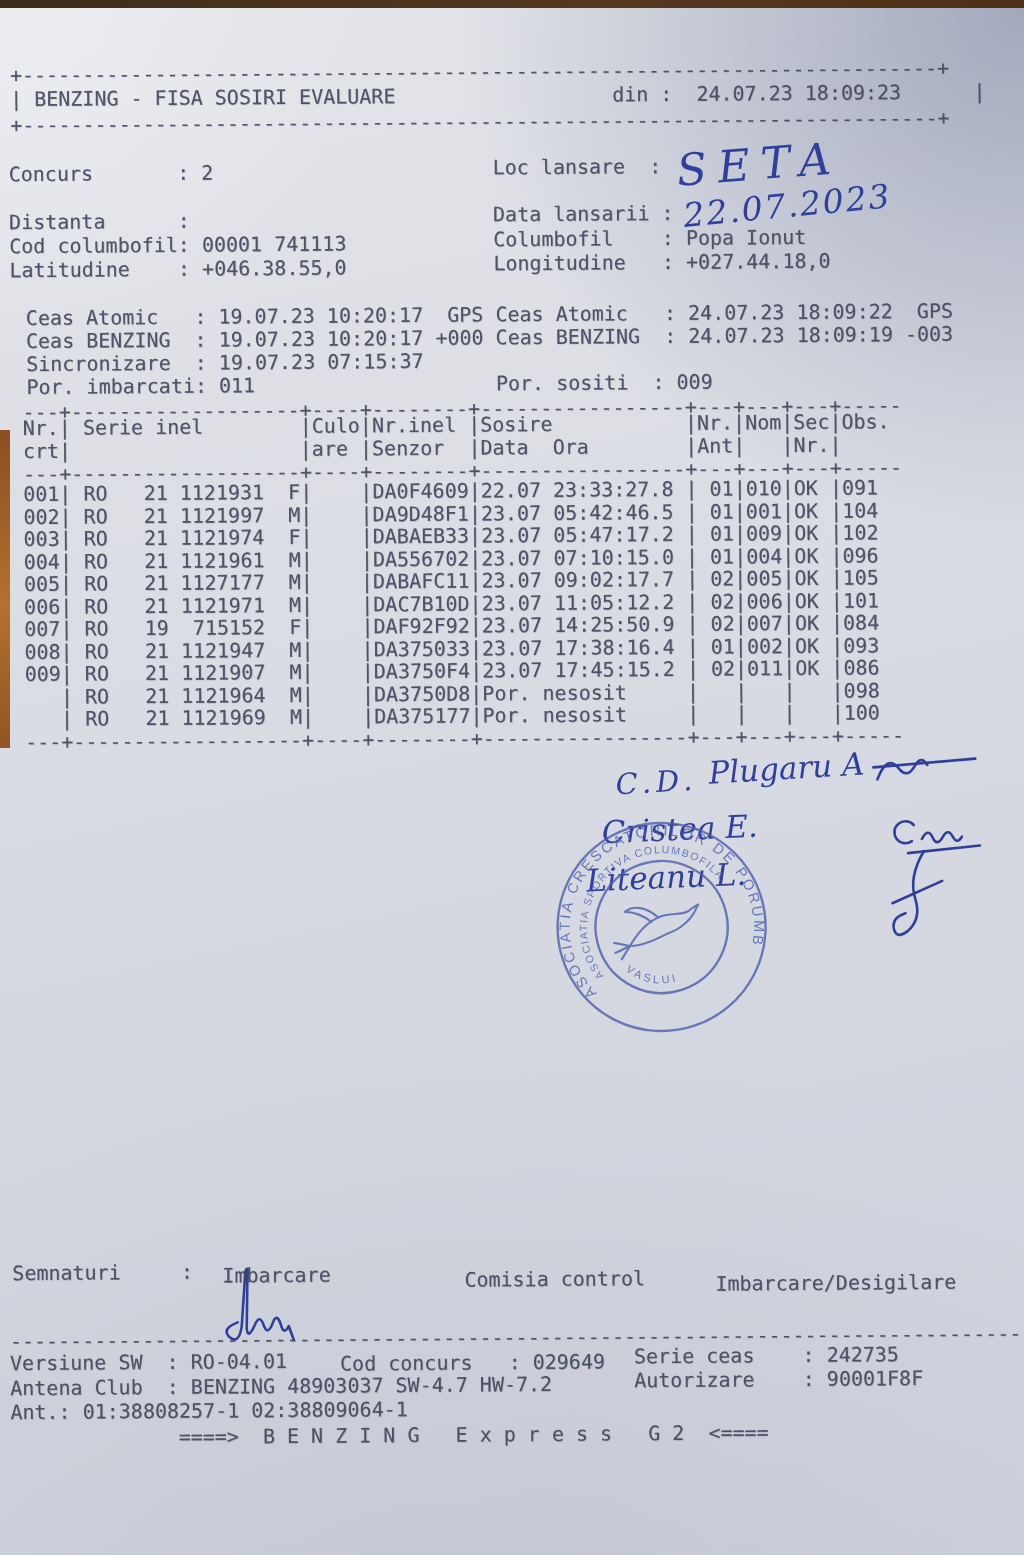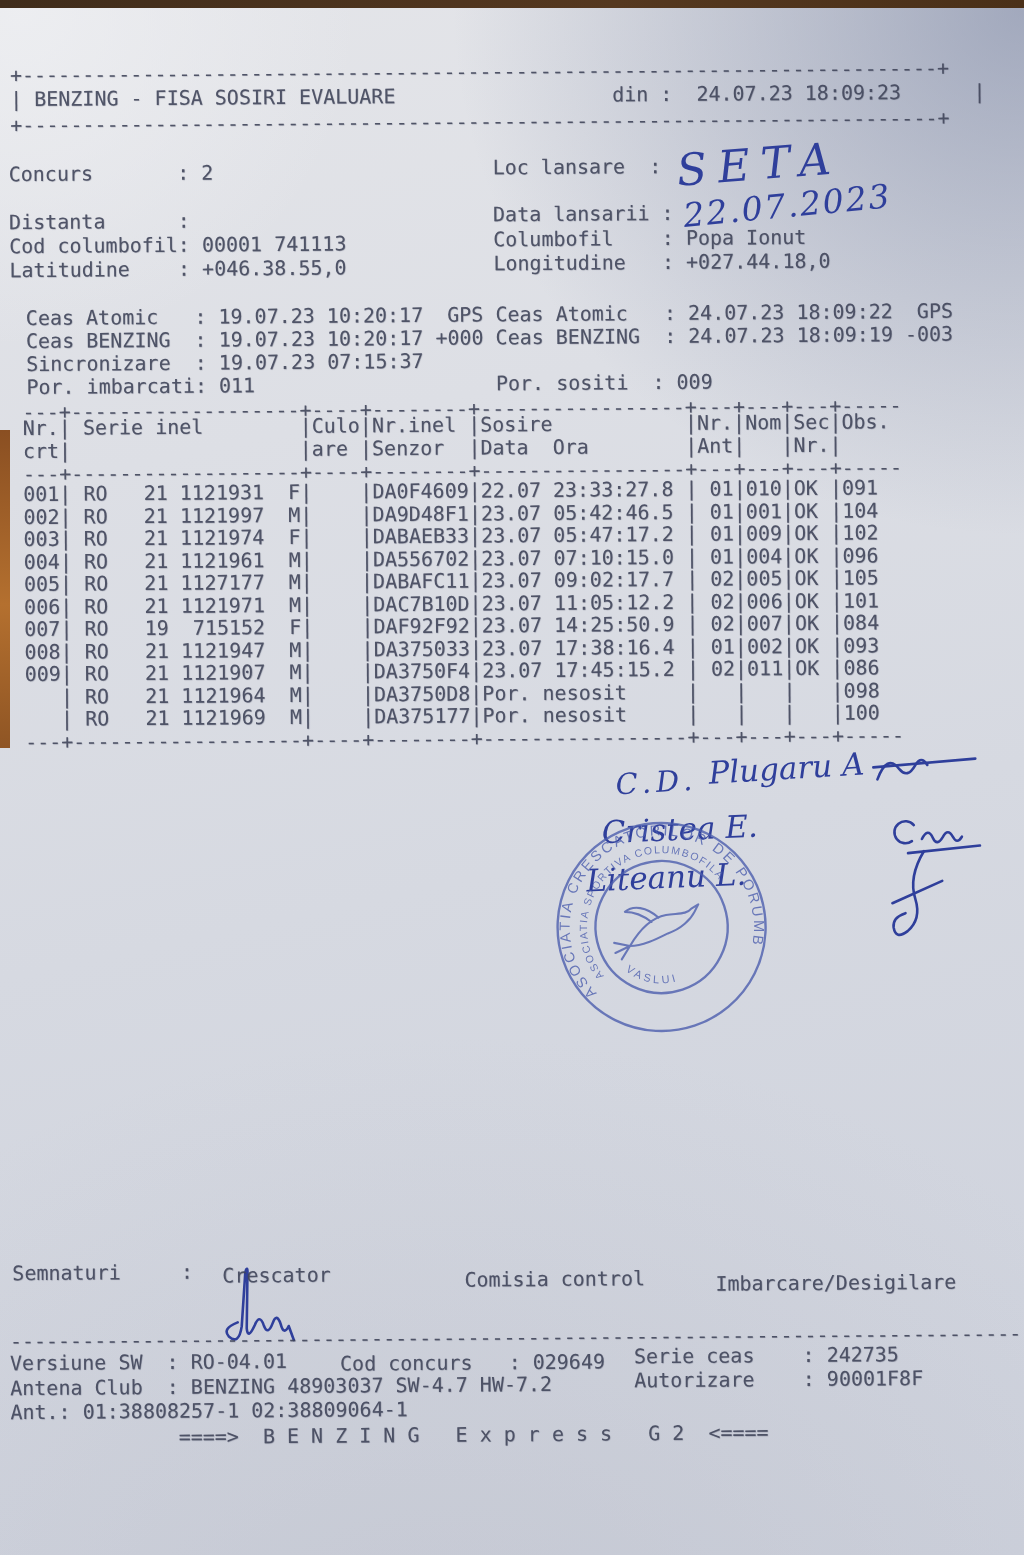--- a/index.html
+++ b/index.html
@@ -139,21 +139,21 @@
       </text>
       <g class="dove">
         <path d="M -36,8 C -20,-6 -6,-12 8,-10 C 20,-8 28,-4 34,-8 l 8,-2 -6,6 C 30,2 18,8 4,8 C -10,10 -24,12 -36,8 Z"></path>
         <path d="M 0,-10 C -8,-24 -20,-30 -30,-26 C -18,-22 -12,-14 -8,-8"></path>
         <path d="M -36,8 l -14,-8 m 14,8 l -16,2 m 16,-2 l -12,10"></path>
       </g>
     </g>
   </svg>
 
   <div class="pl" style="left:3px;top:1262px;">Semnaturi     :</div>
-  <div class="pl" style="left:213px;top:1266px;">Crescator</div>
+  <div class="pl" style="left:213px;top:1266px;">Imbarcare</div>
   <div class="pl" style="left:455px;top:1272px;">Comisia control</div>
   <div class="pl" style="left:706px;top:1278px;">Imbarcare/Desigilare</div>
 
   <div class="pl" style="left:0px;top:1330px;" id="footer-rule">--------------------------------------------------------------------------------------</div>
   <div class="pl" style="left:0px;top:1352px;">Versiune SW  : RO-04.01</div>
   <div class="pl" style="left:330px;top:1355px;">Cod concurs   : 029649</div>
   <div class="pl" style="left:624px;top:1350px;">Serie ceas    : 242735</div>
   <div class="pl" style="left:0px;top:1377px;">Antena Club  : BENZING 48903037 SW-4.7 HW-7.2</div>
   <div class="pl" style="left:624px;top:1374px;">Autorizare    : 90001F8F</div>
   <div class="pl" style="left:0px;top:1401px;">Ant.: 01:38808257-1 02:38809064-1</div>

